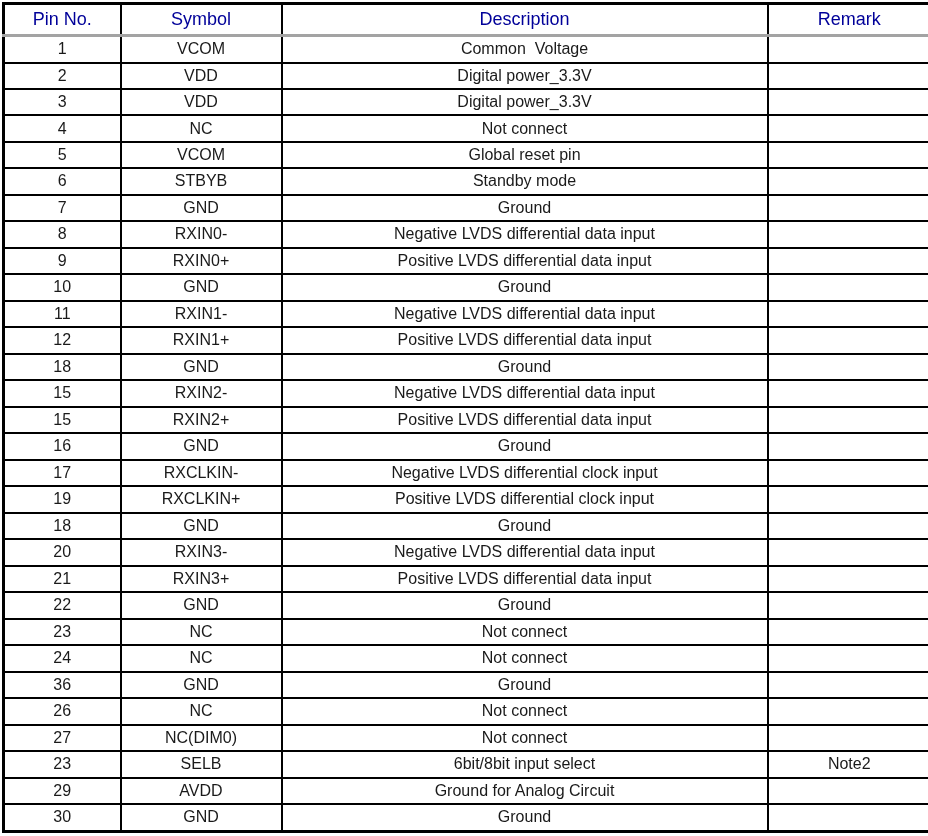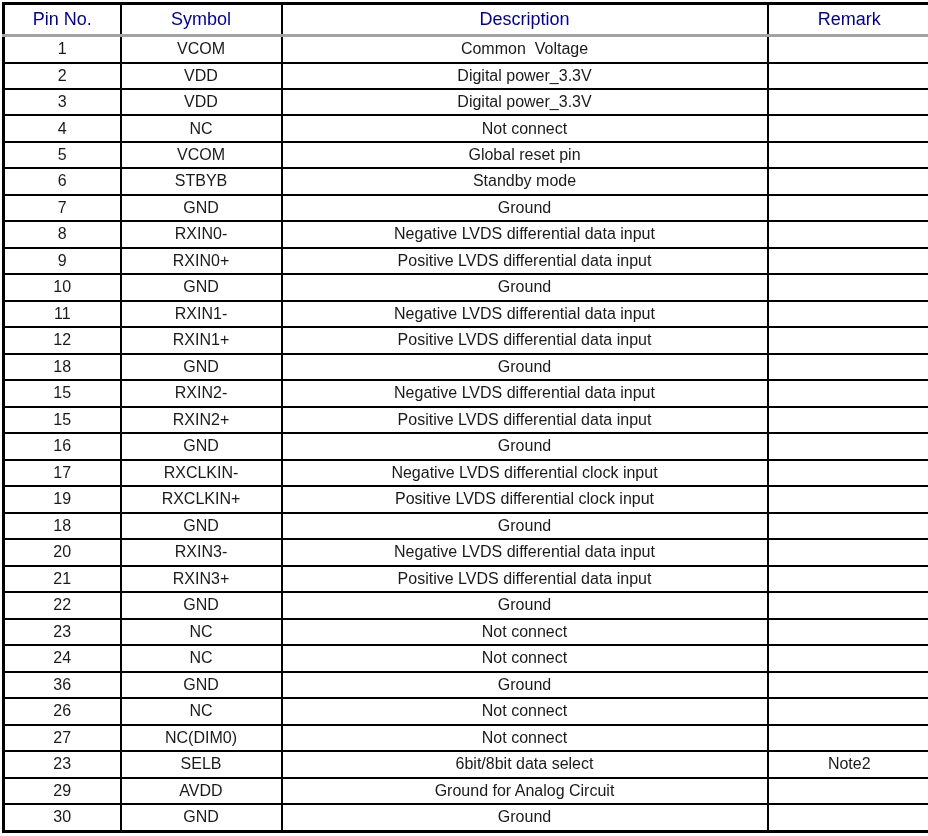--- a/index.html
+++ b/index.html
@@ -231,21 +231,21 @@
   </tr>
         <tr>
     <td>27</td>
     <td>NC(DIM0)</td>
     <td>Not connect</td>
     <td></td>
   </tr>
         <tr>
     <td>23</td>
     <td>SELB</td>
-    <td>6bit/8bit data select</td>
+    <td>6bit/8bit input select</td>
     <td>Note2</td>
   </tr>
         <tr>
     <td>29</td>
     <td>AVDD</td>
     <td>Ground for Analog Circuit</td>
     <td></td>
   </tr>
         <tr>
     <td>30</td>

